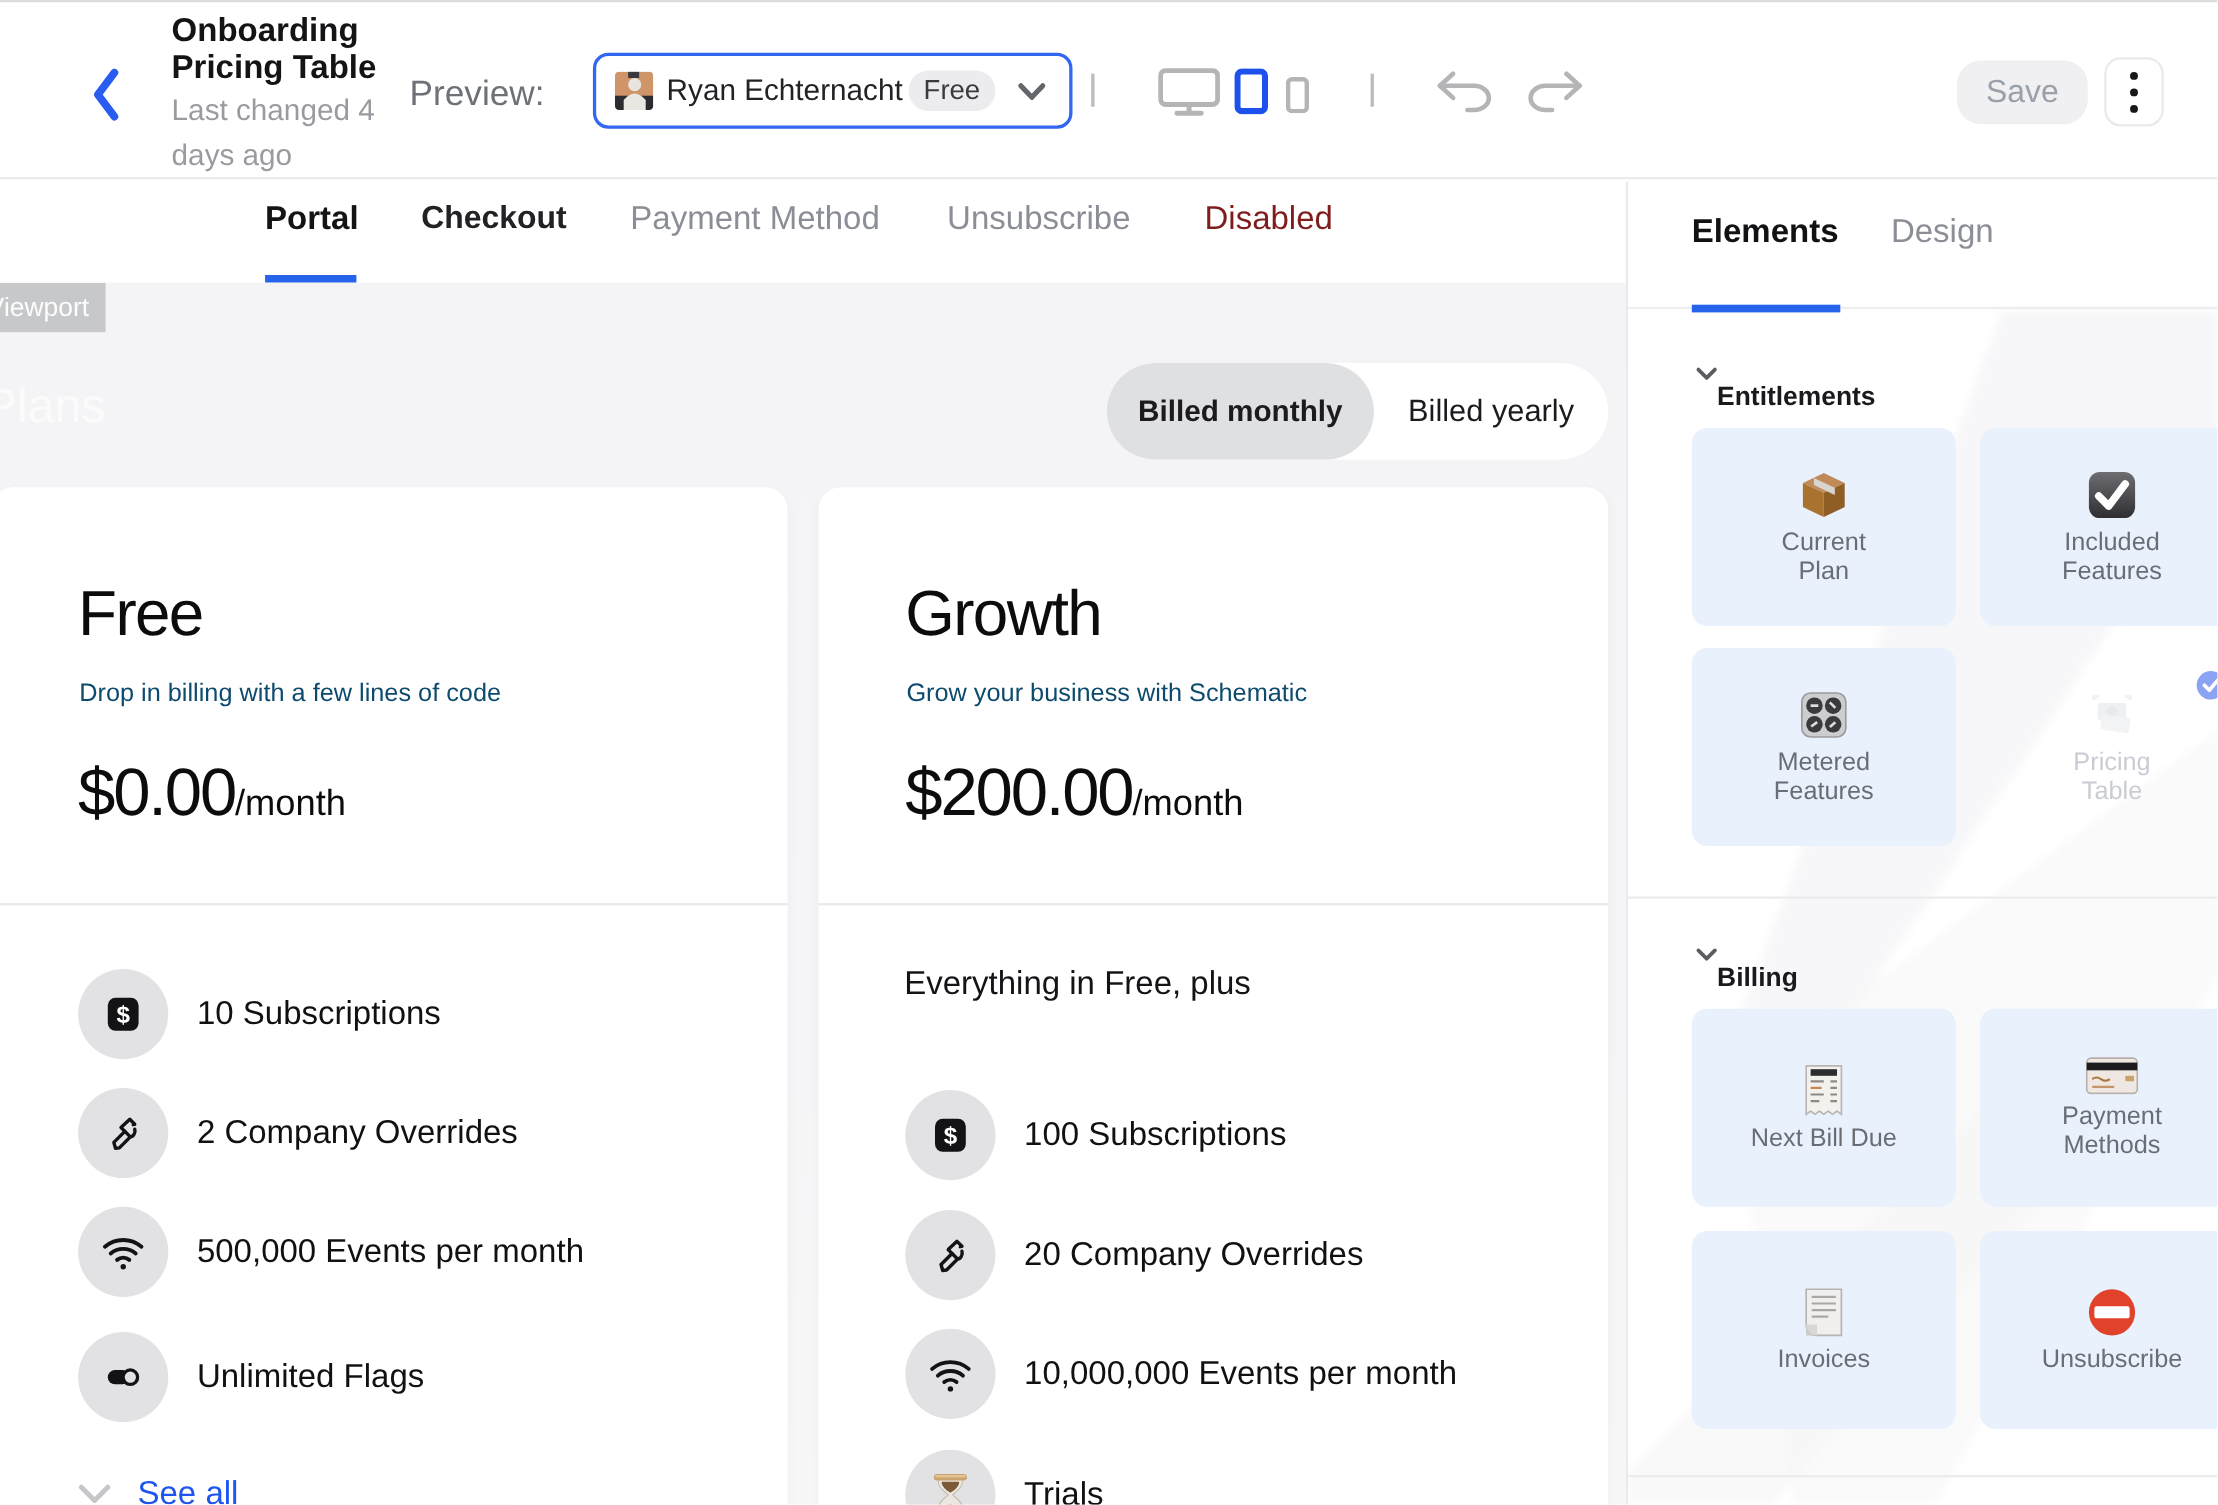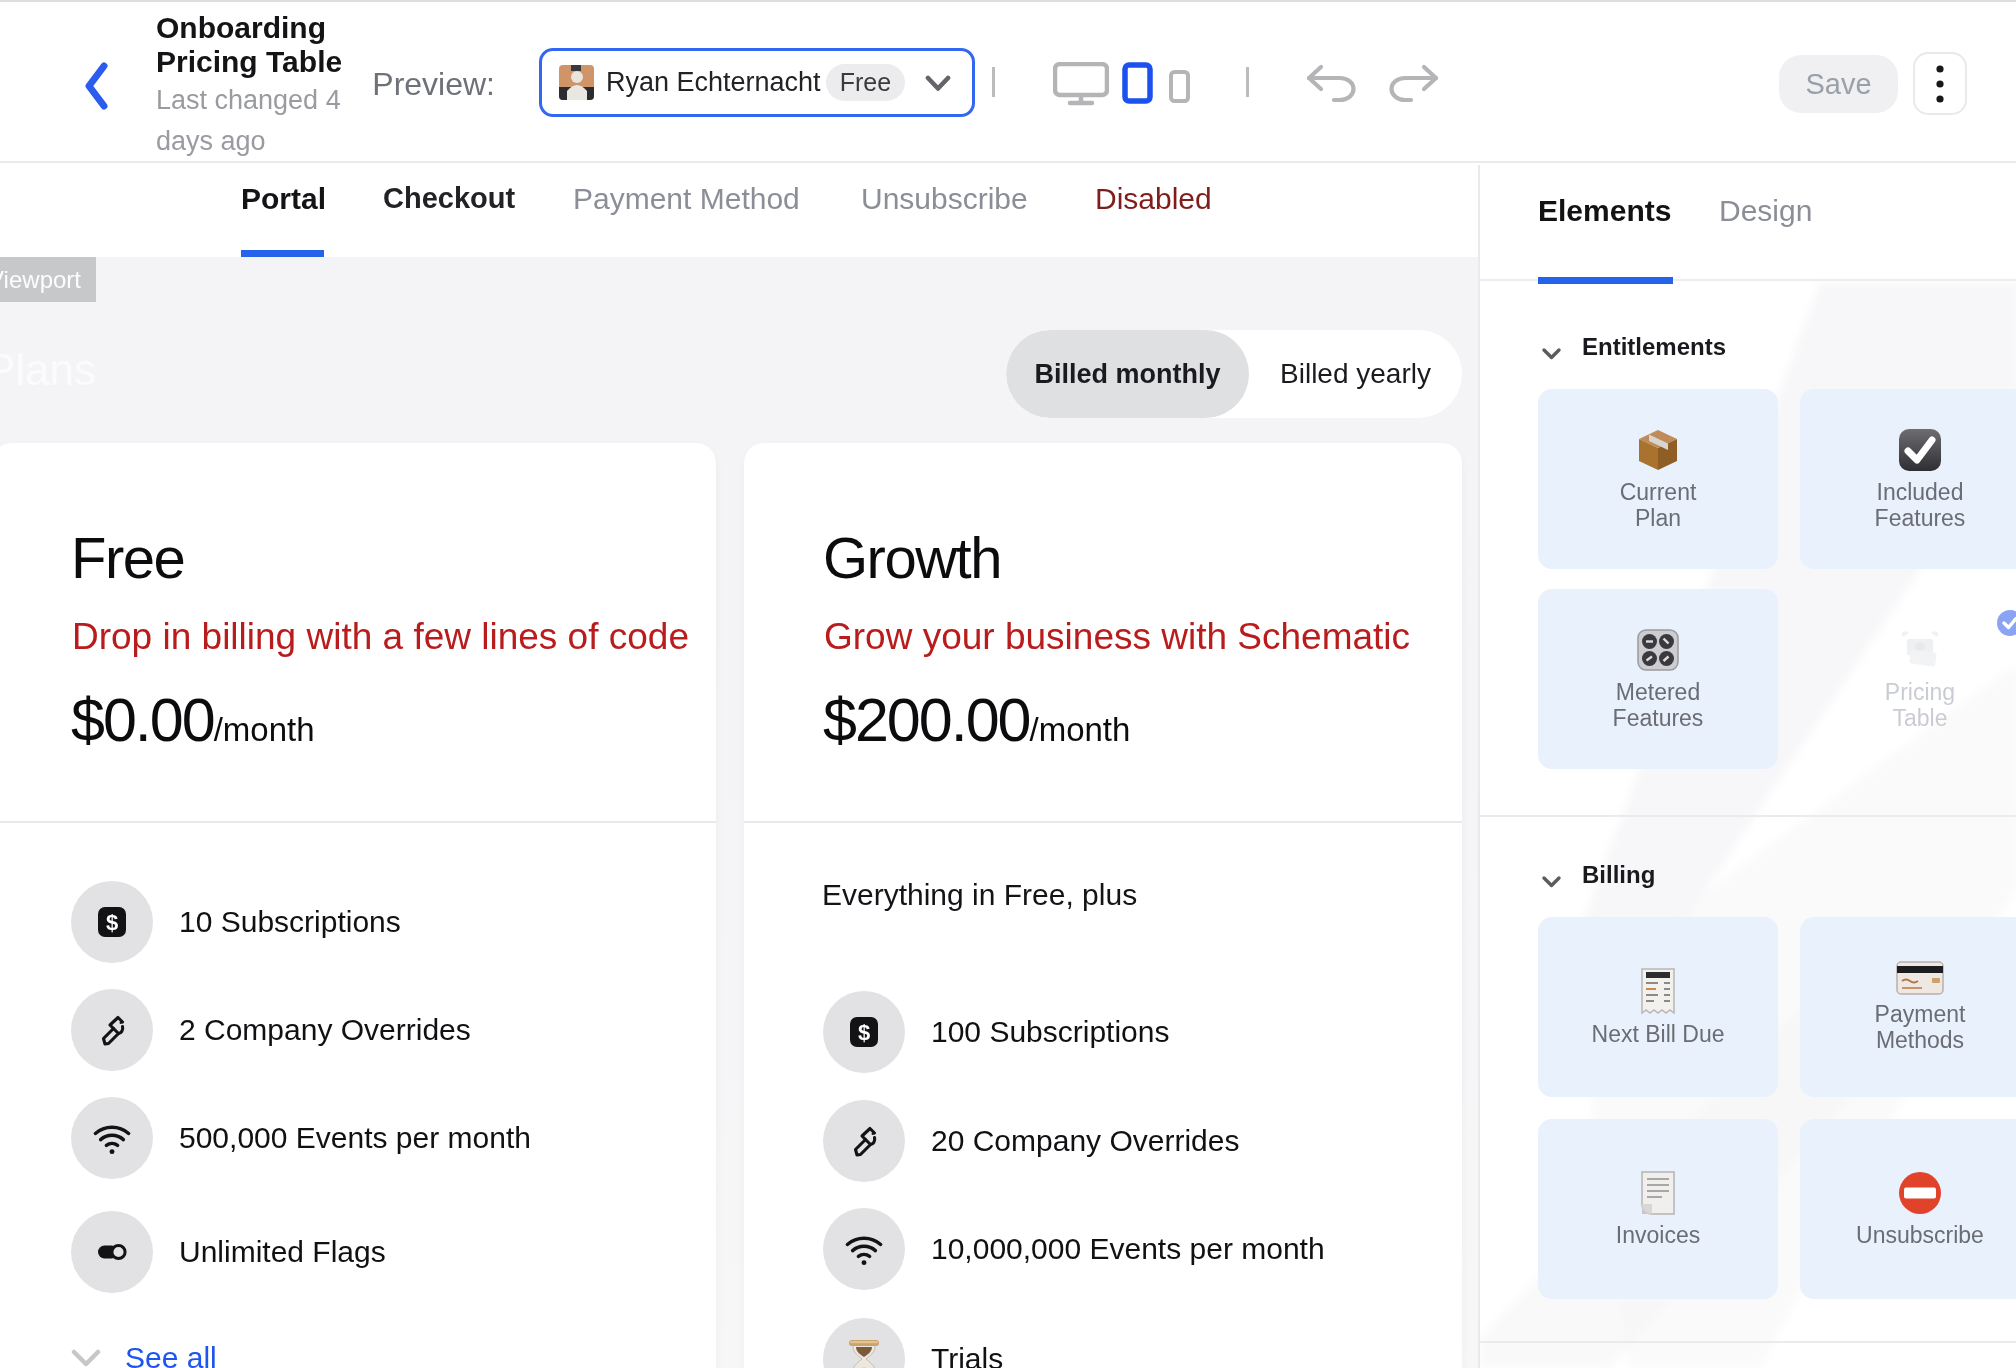--- a/index.html
+++ b/index.html
@@ -49,41 +49,41 @@
             border-radius:44px; display:flex; overflow:hidden; }
   #tg1 { width:243px; height:88px; background:#dfe0e2; border-radius:44px; display:flex; align-items:center;
          justify-content:center; font-weight:700; font-size:27px; color:#1b1b1f; }
   #tg2 { flex:1; display:flex; align-items:center; justify-content:center; font-size:28px; color:#1b1b1f; }
 
   .card { position:absolute; top:186px; height:1000px; background:#fff; border-radius:20px;
           box-shadow:0 4px 10px rgba(20,20,30,0.04); }
   #cardfree { left:-8px; width:724px; }
   #cardgrowth { left:744px; width:718px; }
   .ctitle { position:absolute; left:79px; top:86px; font-size:58px; letter-spacing:-1.5px; line-height:1; color:#0c0c0e; }
-  .cdesc  { position:absolute; left:80px; top:175px; font-size:37px; line-height:1; color:#b91c1c; }
+  .cdesc  { position:absolute; left:80px; top:175px; font-size:23px; line-height:1; color:#0c4a6e; }
   .cprice { position:absolute; left:79px; top:247px; font-size:61px; letter-spacing:-2px; line-height:1; color:#0c0c0e; }
   .cprice span { font-size:33px; letter-spacing:0px; }
   .cdivider { position:absolute; left:0; right:0; top:378px; height:2px; background:#e9e9eb; }
   .feat { position:absolute; left:79px; display:flex; align-items:center; }
   .ficon { width:82px; height:82px; border-radius:50%; background:#e2e2e5; display:flex; align-items:center;
            justify-content:center; }
   .ftext { margin-left:26px; font-size:30px; color:#111114; }
   #everything { position:absolute; left:78px; top:437px; line-height:1; font-size:30px; color:#141418; }
   #seeall { position:absolute; left:79px; top:898px; display:flex; align-items:center; }
   #seeall .sa { margin-left:24px; font-size:30px; color:#1d55ee; }
 
   
   #sidebar { position:absolute; left:1478px; top:165px; width:538px; height:1203px; background:#fff;
              border-left:2px solid #eaeaec; overflow:hidden; }
   #stabs { position:absolute; left:0; top:0; width:538px; height:116px; border-bottom:2px solid #ededef; }
   #stab1 { position:absolute; left:58px; top:31px; font-size:30px; line-height:1; font-weight:700; color:#121215; }
   #stab2 { position:absolute; left:239px; top:31px; font-size:30px; line-height:1; color:#8b8e96; }
   #stunder { position:absolute; left:58px; top:112px; width:135px; height:7px; background:#2563eb; }
 
-  .shead { position:absolute; display:flex; align-items:flex-end; }
+  .shead { position:absolute; display:flex; align-items:flex-start;flex-direction:column; }
   .shead .t { margin-left:20px; font-size:24px; font-weight:700; color:#1a1a1e; }
   .scard { position:absolute; width:240px; height:180px; border-radius:14px; background:#e9f1fd;
            display:flex; flex-direction:column; align-items:center; justify-content:center; }
   .scard .lbl { margin-top:6px; font-size:23px; line-height:26px; color:#6a6d74; text-align:center; }
   .hline { position:absolute; left:0; width:538px; height:2px; background:#ebebed; }
 </style>
 </head>
 <body>
 
 <div id="topbar">

